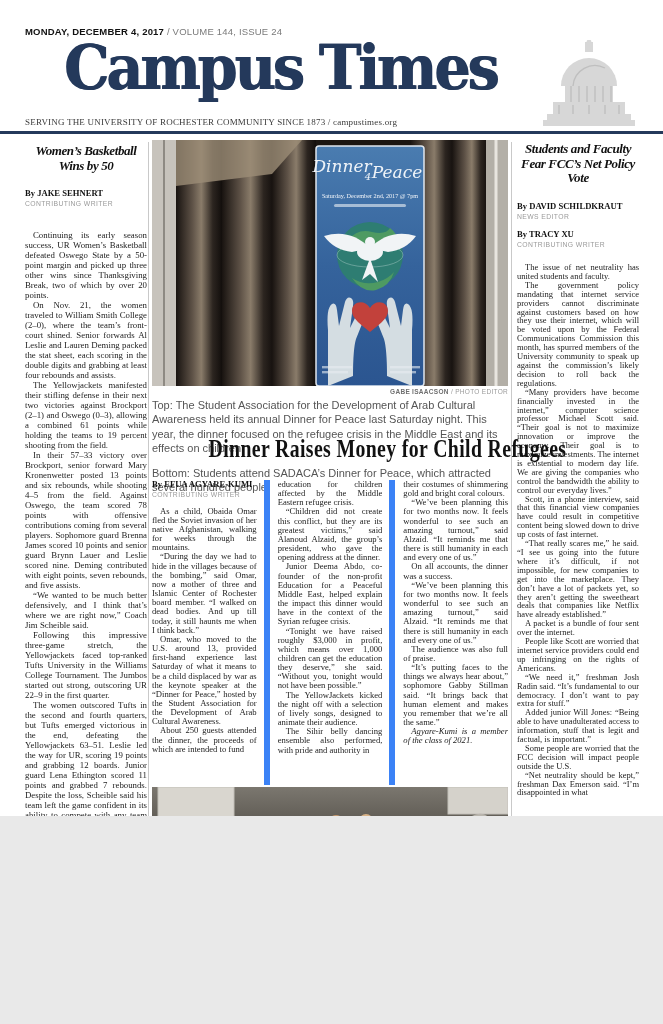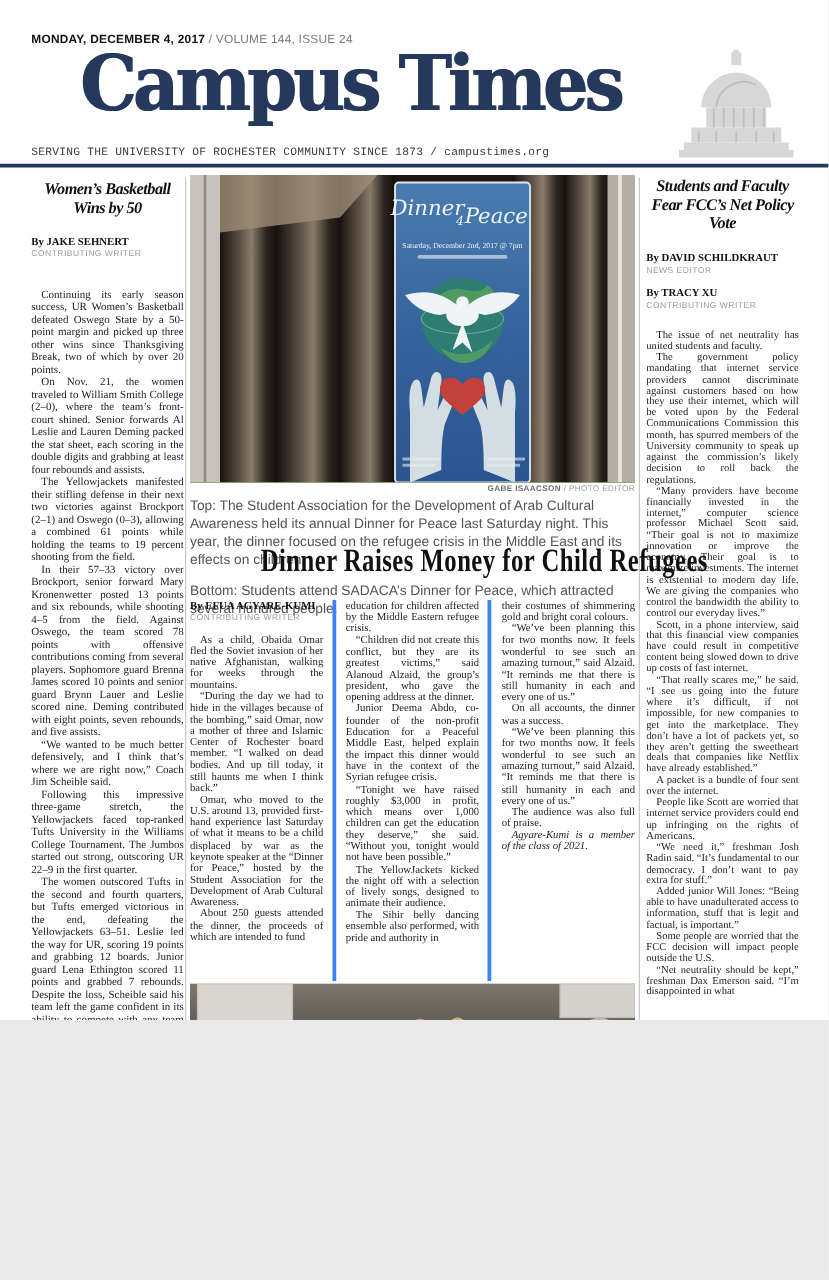--- a/index.html
+++ b/index.html
@@ -9,21 +9,21 @@
 
   
   .dateline{position:absolute;left:25px;top:26px;font-family:"Liberation Sans",sans-serif;font-size:9.5px;letter-spacing:.2px;}
   .dateline .d-bold{font-weight:bold;color:#111;}
   .dateline .d-rest{color:#7a7a7a;}
   .masthead-title{position:absolute;left:0;top:36px;width:560px;text-align:center;margin:0;
         font-family:"DejaVu Serif","Liberation Serif",serif;font-weight:bold;font-style:normal;
         font-size:57px;line-height:1;color:#24395b;letter-spacing:-3px;
         text-shadow:1px 0 #24395b;transform:scaleY(1.08);transform-origin:top center;}
   .dome{position:absolute;right:28px;top:40px;}
-  .tagline{position:absolute;left:25px;top:117px;font-family:Liberation Mono, monospace;
+  .tagline{position:absolute;left:25px;top:117px;font-family:Liberation Serif, serif;
         font-size:9px;color:#3a3a3a;letter-spacing:.2px;}
   .navy-rule{position:absolute;left:0;top:131px;width:663px;height:3px;background:#24395b;}
 
   
   .vrule{position:absolute;top:142px;width:1px;height:786px;background:#c9c9c9;}
   .vrule.v1{left:148px;} .vrule.v2{left:511px;}
 
   
   .side-col{position:absolute;overflow:hidden;}
   .side-col.left{left:25px;top:140px;width:122px;height:788px;}
@@ -54,21 +54,21 @@
   .photo{position:absolute;left:152px;width:356px;overflow:hidden;background:#4d7c0f;}
   .photo.top-photo{top:140px;height:246px;}
   .photo.bottom-photo{top:787px;height:143px;}
   .caption{position:absolute;left:152px;top:398px;width:356px;
         font-family:"Liberation Sans",sans-serif;font-size:11px;line-height:1.3;color:#555;}
   .main-head-wrap{position:absolute;left:152px;top:436px;width:356px;text-align:center;}
   .main-head{display:inline-block;margin:0;font-weight:bold;font-size:26px;line-height:1;color:#111;
         white-space:nowrap;transform:scaleX(0.76);transform-origin:center;letter-spacing:.5px;}
   .art-cols{position:absolute;left:152px;top:480px;width:356px;height:305px;display:flex;overflow:hidden;}
   .art-col{flex:1 1 0;overflow:hidden;font-size:8.6px;line-height:9.15px;}
-  .art-col + .art-col{border-left:3px solid #3b82f6;margin-left:7px;padding-left:8px;}
+  .art-col + .art-col{border-left:6px solid #3b82f6;margin-left:7px;padding-left:8px;}
   .art-col p{margin:0;text-indent:8px;text-align:justify;}
   .art-col .byline{margin:0 0 8px 0;}
   .signoff{font-style:italic;text-indent:8px;margin:0;text-align:justify;}
 
   
   .footer-rule{position:absolute;left:0;top:947px;width:663px;height:2px;background:#1d1d1d;}
   .inside-title{position:absolute;left:25px;top:952px;margin:0;color:#24395b;
         font-family:"Liberation Serif",serif;font-weight:normal;font-size:31px;line-height:.88;
         letter-spacing:-1px;transform:scaleX(0.72);transform-origin:left top;}
   .teaser{position:absolute;top:956px;width:120px;}
@@ -264,20 +264,21 @@
           <p>The Sihir belly dancing ensemble also performed, with pride and authority in</p>
         </div>
     </div>
     <div class="art-col cont-first">
       <div>
           <p>their costumes of shimmering gold and bright coral colours.</p>
           <p>“We’ve been planning this for two months now. It feels wonderful to see such an amazing turnout,” said Alzaid. “It reminds me that there is still humanity in each and every one of us.”</p>
           <p>On all accounts, the dinner was a success.</p>
           <p>“We’ve been planning this for two months now. It feels wonderful to see such an amazing turnout,” said Alzaid. “It reminds me that there is still humanity in each and every one of us.”</p>
           <p>The audience was also full of praise.</p>
+          <p>“It’s putting faces to the things we always hear about,” sophomore Gabby Stillman said. “It brings back that human element and makes you remember that we’re all the same.”</p>
         </div>
       <p class="signoff">Agyare-Kumi is a member of the class of 2021.</p>
     </div>
   </div>
 
   <div class="photo bottom-photo">
     <svg width="356" height="143" viewBox="0 0 356 143">
       <defs>
         <linearGradient id="wall" x1="0" y1="0" x2="0" y2="1">
           <stop offset="0" stop-color="#7b776f"></stop>

